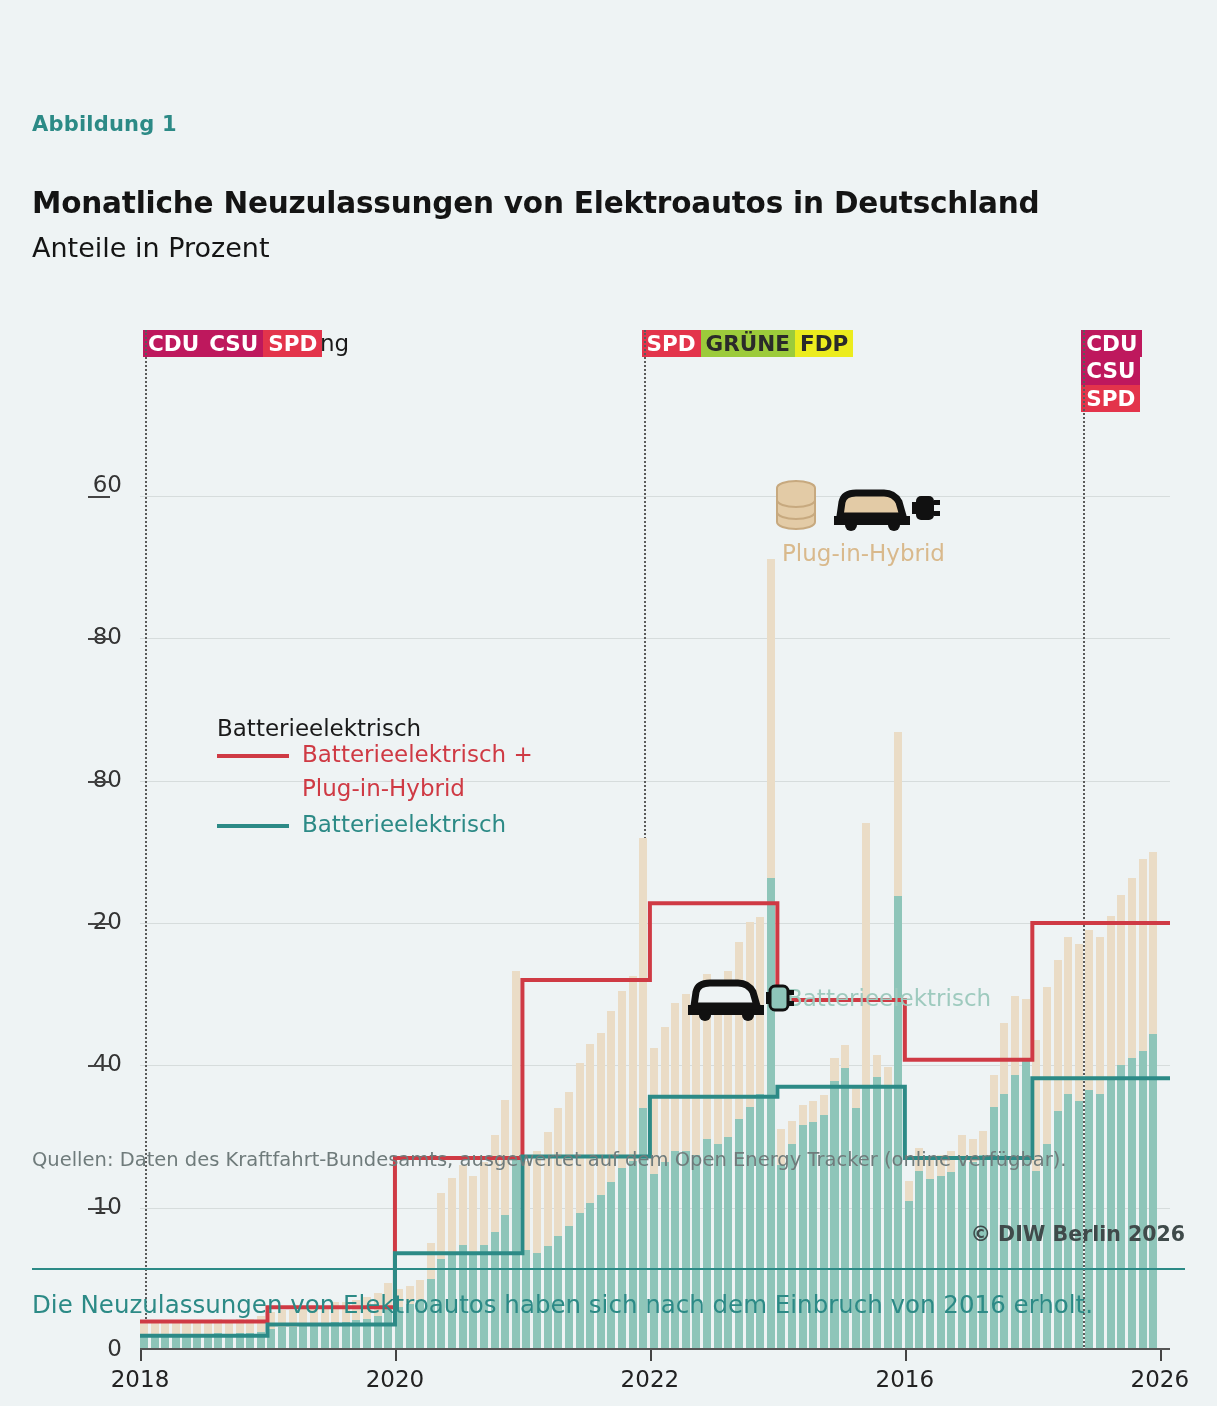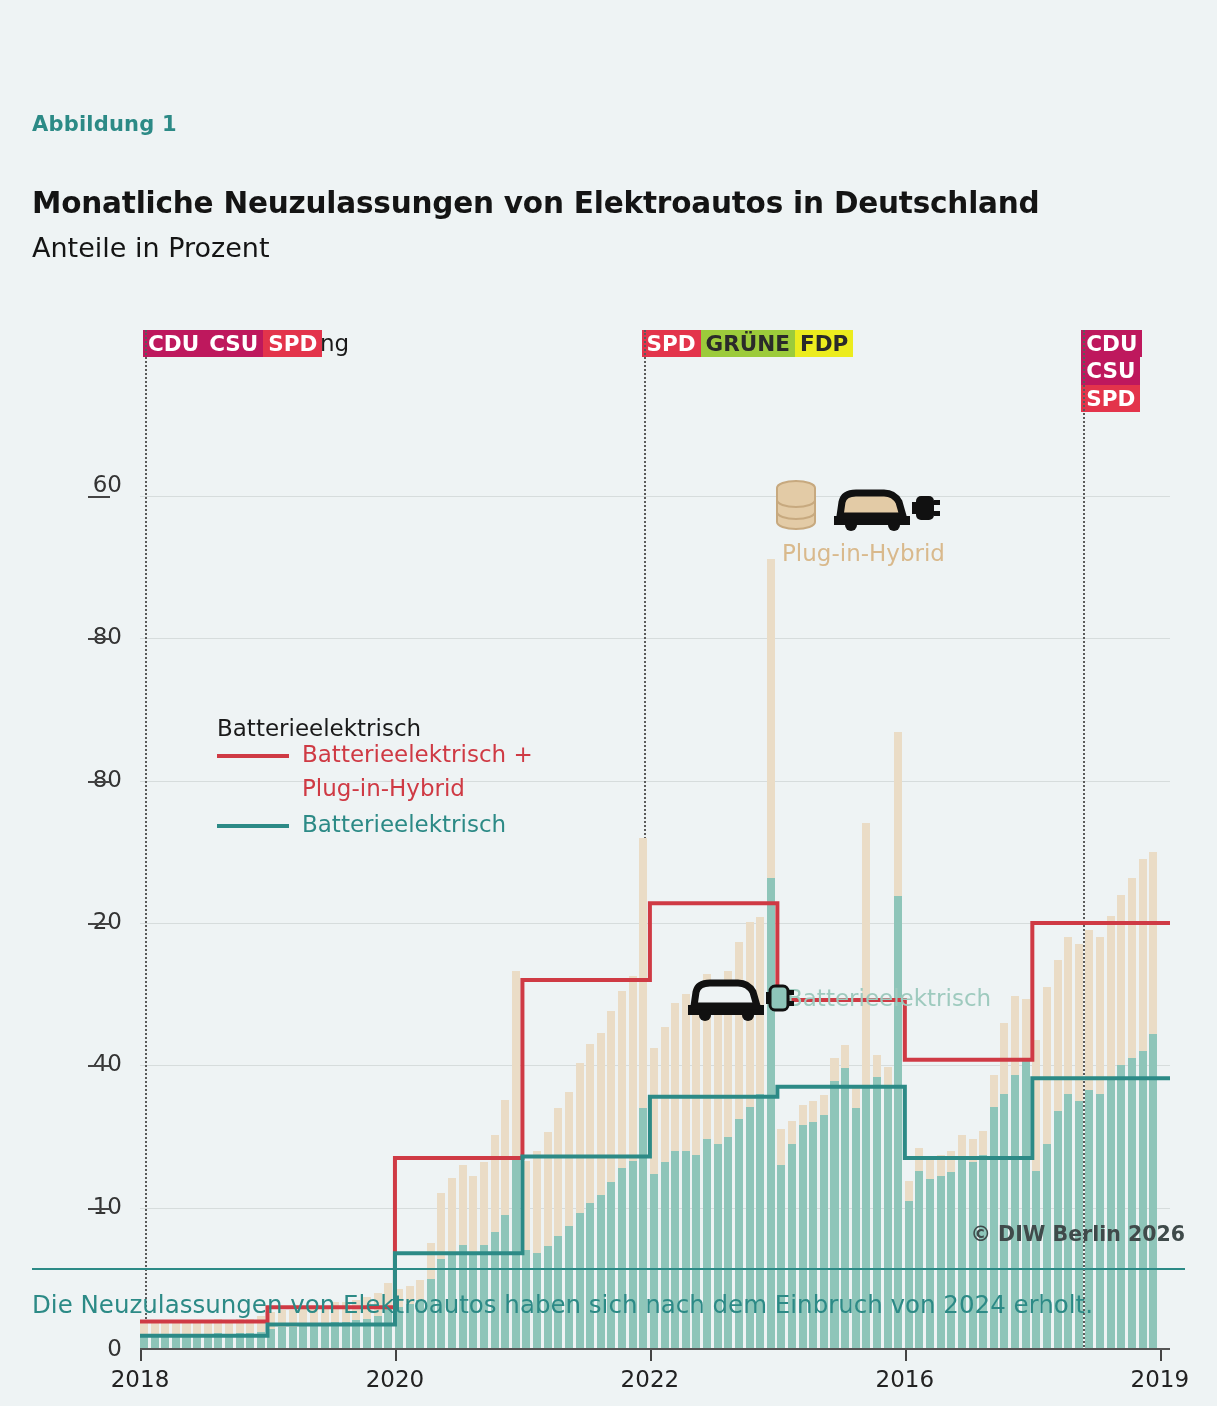--- a/index.html
+++ b/index.html
@@ -529,21 +529,21 @@
       <div id="xaxis" style="position:absolute;left:0;bottom:-2px;width:1030px;height:2px;">
           <div class="xaxis-tick" style="left: 0px;"></div>
           <div class="xlabel" style="left: 0px;">2018</div>
           <div class="xaxis-tick" style="left: 254.95px;"></div>
           <div class="xlabel" style="left: 254.95px;">2020</div>
           <div class="xaxis-tick" style="left: 509.901px;"></div>
           <div class="xlabel" style="left: 509.901px;">2022</div>
           <div class="xaxis-tick" style="left: 764.851px;"></div>
           <div class="xlabel" style="left: 764.851px;">2016</div>
           <div class="xaxis-tick" style="left: 1019.8px;"></div>
-          <div class="xlabel" style="left: 1019.8px;">2019</div>
+          <div class="xlabel" style="left: 1019.8px;">2026</div>
         </div>
     </div>
 
     <div class="legend-title" style="left:185px;top:415px;">Batterieelektrisch</div>
     <div class="legend-line" style="left:185px;top:454px;background:#cf3a44;"></div>
     <div class="legend-row" style="left:270px;top:441px;color:#cf3a44;">Batterieelektrisch +</div>
     <div class="legend-row" style="left:270px;top:475px;color:#cf3a44;">Plug-in-Hybrid</div>
     <div class="legend-line" style="left:185px;top:524px;background:#2c8a86;"></div>
     <div class="legend-row" style="left:270px;top:511px;color:#2c8a86;">Batterieelektrisch</div>
 
@@ -573,17 +573,18 @@
       <circle cx="23" cy="47" r="6" fill="#111"></circle>
       <circle cx="66" cy="47" r="6" fill="#111"></circle>
       <rect x="84" y="24" width="4" height="12" fill="#111"></rect>
       <rect x="88" y="18" width="18" height="24" rx="5" fill="#8ec5b9" stroke="#111" stroke-width="3"></rect>
       <rect x="106" y="22" width="6" height="5" fill="#111"></rect>
       <rect x="106" y="33" width="6" height="5" fill="#111"></rect>
     </svg>
 
   </div>
 
+  <div class="source">Quellen: Daten des Kraftfahrt-Bundesamts, ausgewertet auf dem Open Energy Tracker (online verfügbar).</div>
   <div class="copy">© DIW Berlin 2026</div>
   <div class="rule"></div>
-  <div class="caption">Die Neuzulassungen von Elektroautos haben sich nach dem Einbruch von 2024 erholt.</div>
+  <div class="caption">Die Neuzulassungen von Elektroautos haben sich nach dem Einbruch von 2016 erholt.</div>
 
 </div>
 
 </body></html>

